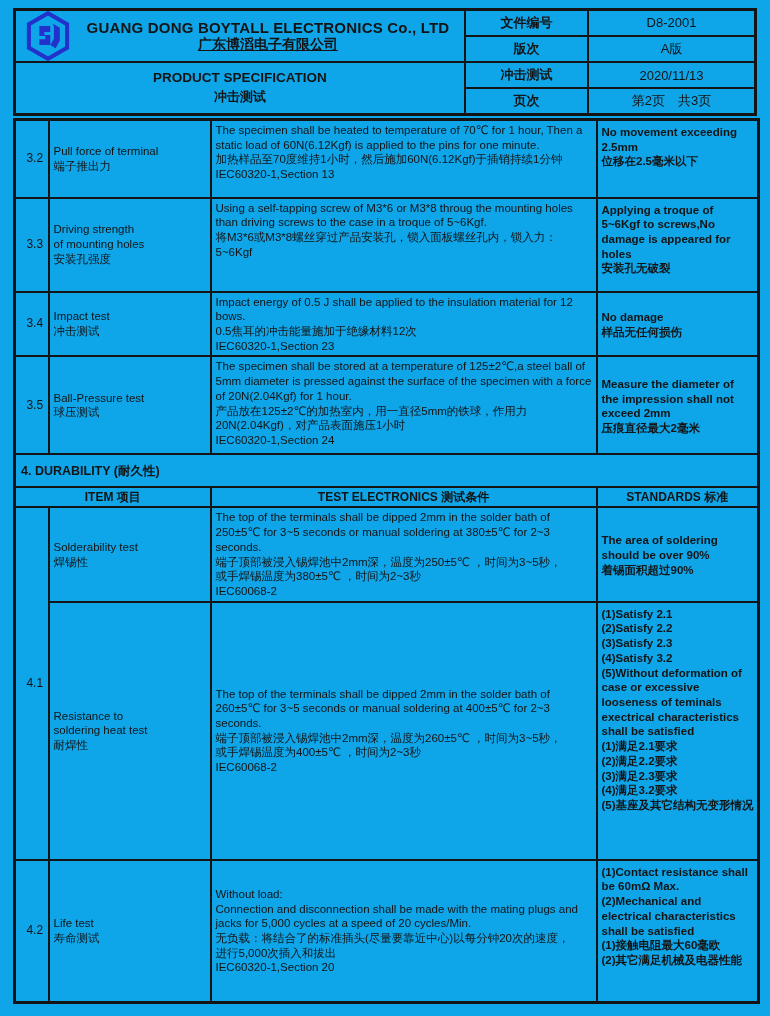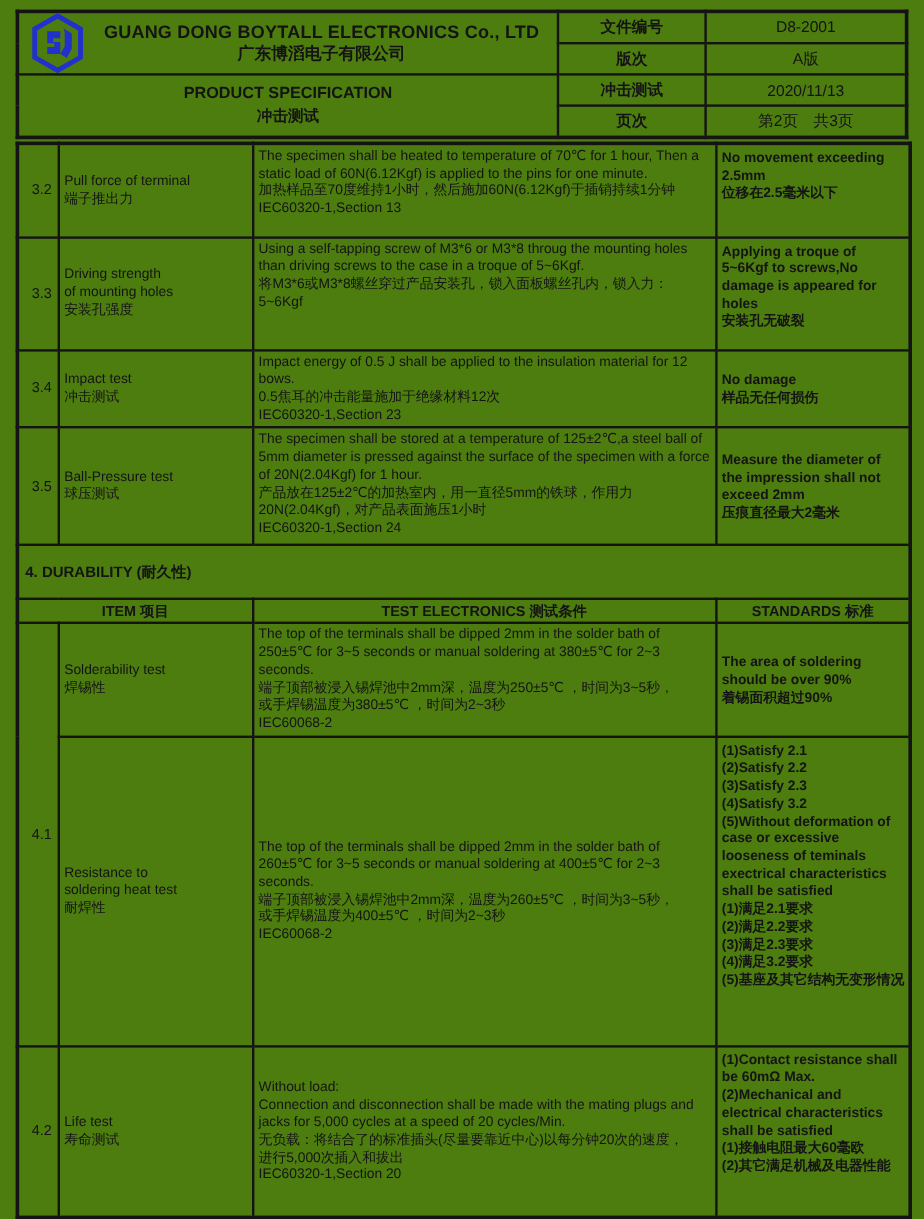--- a/index.html
+++ b/index.html
@@ -1,34 +1,34 @@
 <!DOCTYPE html>
 <html style="--logo-color: #2231cc;"><head>
 <meta charset="utf-8">
 <style>
   html, body { margin:0; padding:0; background:#e8e8e8; }
   .page {
     position:relative; width:770px; height:1016px; margin:0 auto;
-    background:#4d7c0f; color:#141414;
+    background:#0ea5e9; color:#141414;
     font-family:"Liberation Sans", "DejaVu Sans", sans-serif;
     overflow:hidden;
   }
   table { border-collapse:collapse; table-layout:fixed; }
   td { border:2px solid #141414; overflow:hidden; }
 
   
   .hdr { position:absolute; left:13px; top:8px; width:744px; border:3px solid #141414; }
   .hdr td { padding:0 4px; }
   .hdr .company-cell { width:440px; }
   .company-wrap { display:flex; align-items:center; height:100%; }
   .logo-box { flex:0 0 56px; display:flex; justify-content:center; align-items:center; }
   .logo-box svg { color:var(--logo-color, #2231cc); }
   .company-text { flex:1; text-align:center; font-weight:bold; }
   .company-en { font-size:15px; letter-spacing:0.2px; }
-  .company-cn { font-size:14px; margin-top:0; }
+  .company-cn { font-size:14px; margin-top:0;text-decoration:underline; }
   .title-cell-inner { text-align:center; font-weight:bold; }
   .title-en { font-size:13.5px; }
   .title-cn { font-size:13px; margin-top:3px; }
   .meta-label { width:113px; text-align:center; font-weight:bold; font-size:13px; }
   .meta-value { text-align:center; font-weight:normal; font-size:13px; white-space:pre; }
   .hdr tr { height:26px; }
 
   
   .main { position:absolute; left:13px; top:118px; width:744px; border:3px solid #141414; }
   .main td {
@@ -148,21 +148,21 @@
       <td class="item">Ball-Pressure test
 球压测试</td>
       <td class="cond">The specimen shall be stored at a temperature of 125±2℃,a steel ball of 5mm diameter is pressed against the surface of the specimen with a force of 20N(2.04Kgf) for 1 hour.
 产品放在125±2℃的加热室内，用一直径5mm的铁球，作用力
 20N(2.04Kgf)，对产品表面施压1小时
 IEC60320-1,Section 24</td>
       <td class="std vmid">Measure the diameter of the impression shall not exceed 2mm
 压痕直径最大2毫米</td>
     </tr>
 
-    <tr style="height:45px">
+    <tr style="height:33px">
       <td class="section-title" colspan="4">4. DURABILITY  (耐久性)</td>
     </tr>
 
     <tr style="height:20px">
       <td class="col-head" colspan="2">ITEM 项目</td>
       <td class="col-head">TEST ELECTRONICS 测试条件</td>
       <td class="col-head">STANDARDS 标准</td>
     </tr>
 
     <tr style="height:94px">

